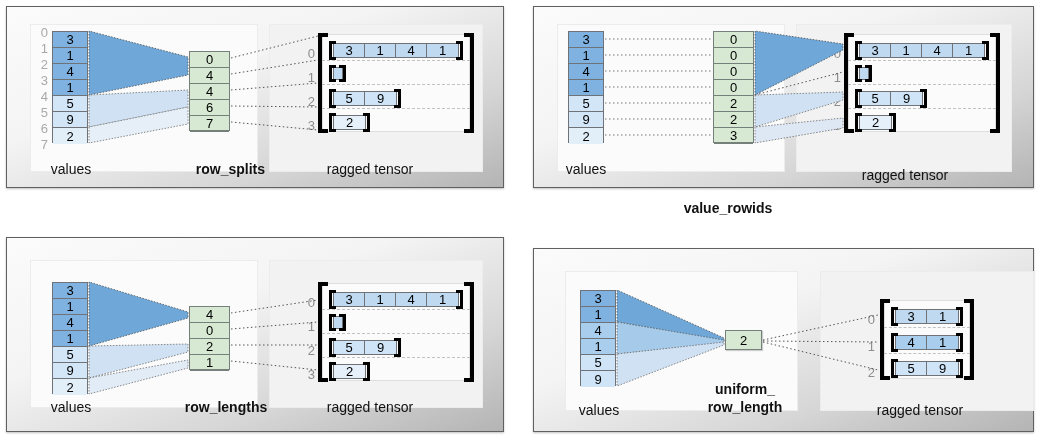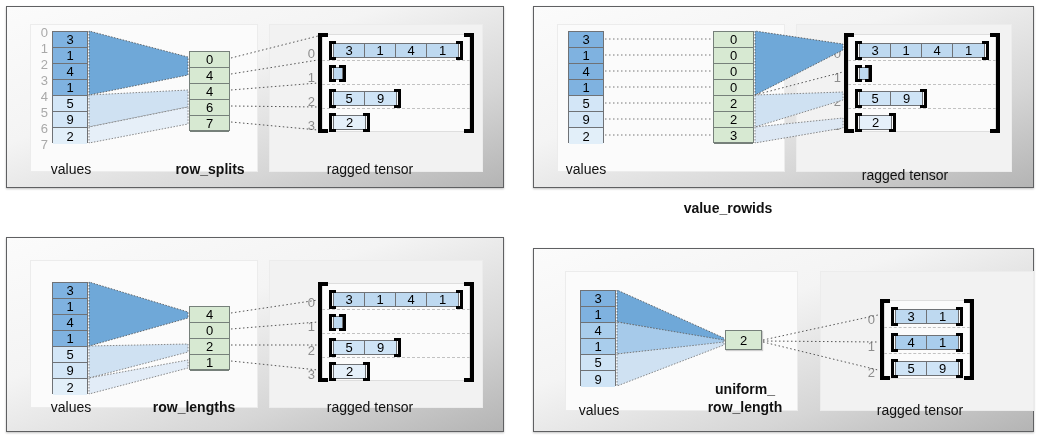--- a/index.html
+++ b/index.html
@@ -186,21 +186,21 @@
 
   <div class="col green" style="left:189px; top:51px; width:41px; height:80px;">
     <div class="cell" style="height:16px;">0</div>
     <div class="cell" style="height:16px;">4</div>
     <div class="cell" style="height:16px;">4</div>
     <div class="cell" style="height:16px;">6</div>
     <div class="cell" style="height:16px;">7</div>
   </div>
 
   <div class="caption" style="left:38px; top:162px; width:66px;">values</div>
-  <div class="caption bold" style="left:155px; top:162px; width:110px;">row_splits</div>
+  <div class="caption bold" style="left:155px; top:162px; width:110px;text-align:right;">row_splits</div>
   <div class="caption" style="left:310px; top:162px; width:120px;">ragged tensor</div>
 
   <div class="rt-frame" style="left:322px; top:34px; width:148px; height:98px;"></div>
   <div class="bigbrk l" style="left:318px; top:33px; width:10px; height:100px; --h:100px;"></div>
   <div class="bigbrk r" style="left:464px; top:33px; width:10px; height:100px; --h:100px;"></div>
 
   <div class="rowidx" style="left:303px; top:47px;">0</div>
   <div class="rowidx" style="left:303px; top:71px;">1</div>
   <div class="rowidx" style="left:303px; top:95px;">2</div>
   <div class="rowidx" style="left:303px; top:119px;">3</div>
@@ -319,21 +319,21 @@
   </div>
 
   <div class="col green" style="left:189px; top:306px; width:41px; height:64px;">
     <div class="cell" style="height:16px;">4</div>
     <div class="cell" style="height:16px;">0</div>
     <div class="cell" style="height:16px;">2</div>
     <div class="cell" style="height:16px;">1</div>
   </div>
 
   <div class="caption" style="left:38px; top:400px; width:66px;">values</div>
-  <div class="caption bold" style="left:132px; top:400px; width:124px;">row_lengths</div>
+  <div class="caption bold" style="left:164px; top:400px; width:124px;">row_lengths</div>
   <div class="caption" style="left:310px; top:400px; width:120px;">ragged tensor</div>
 
   <div class="rt-frame" style="left:322px; top:283px; width:148px; height:98px;"></div>
   <div class="bigbrk l" style="left:318px; top:282px; width:10px; height:100px; --h:100px;"></div>
   <div class="bigbrk r" style="left:464px; top:282px; width:10px; height:100px; --h:100px;"></div>
 
   <div class="rowidx" style="left:303px; top:296px;">0</div>
   <div class="rowidx" style="left:303px; top:320px;">1</div>
   <div class="rowidx" style="left:303px; top:344px;">2</div>
   <div class="rowidx" style="left:303px; top:368px;">3</div>

